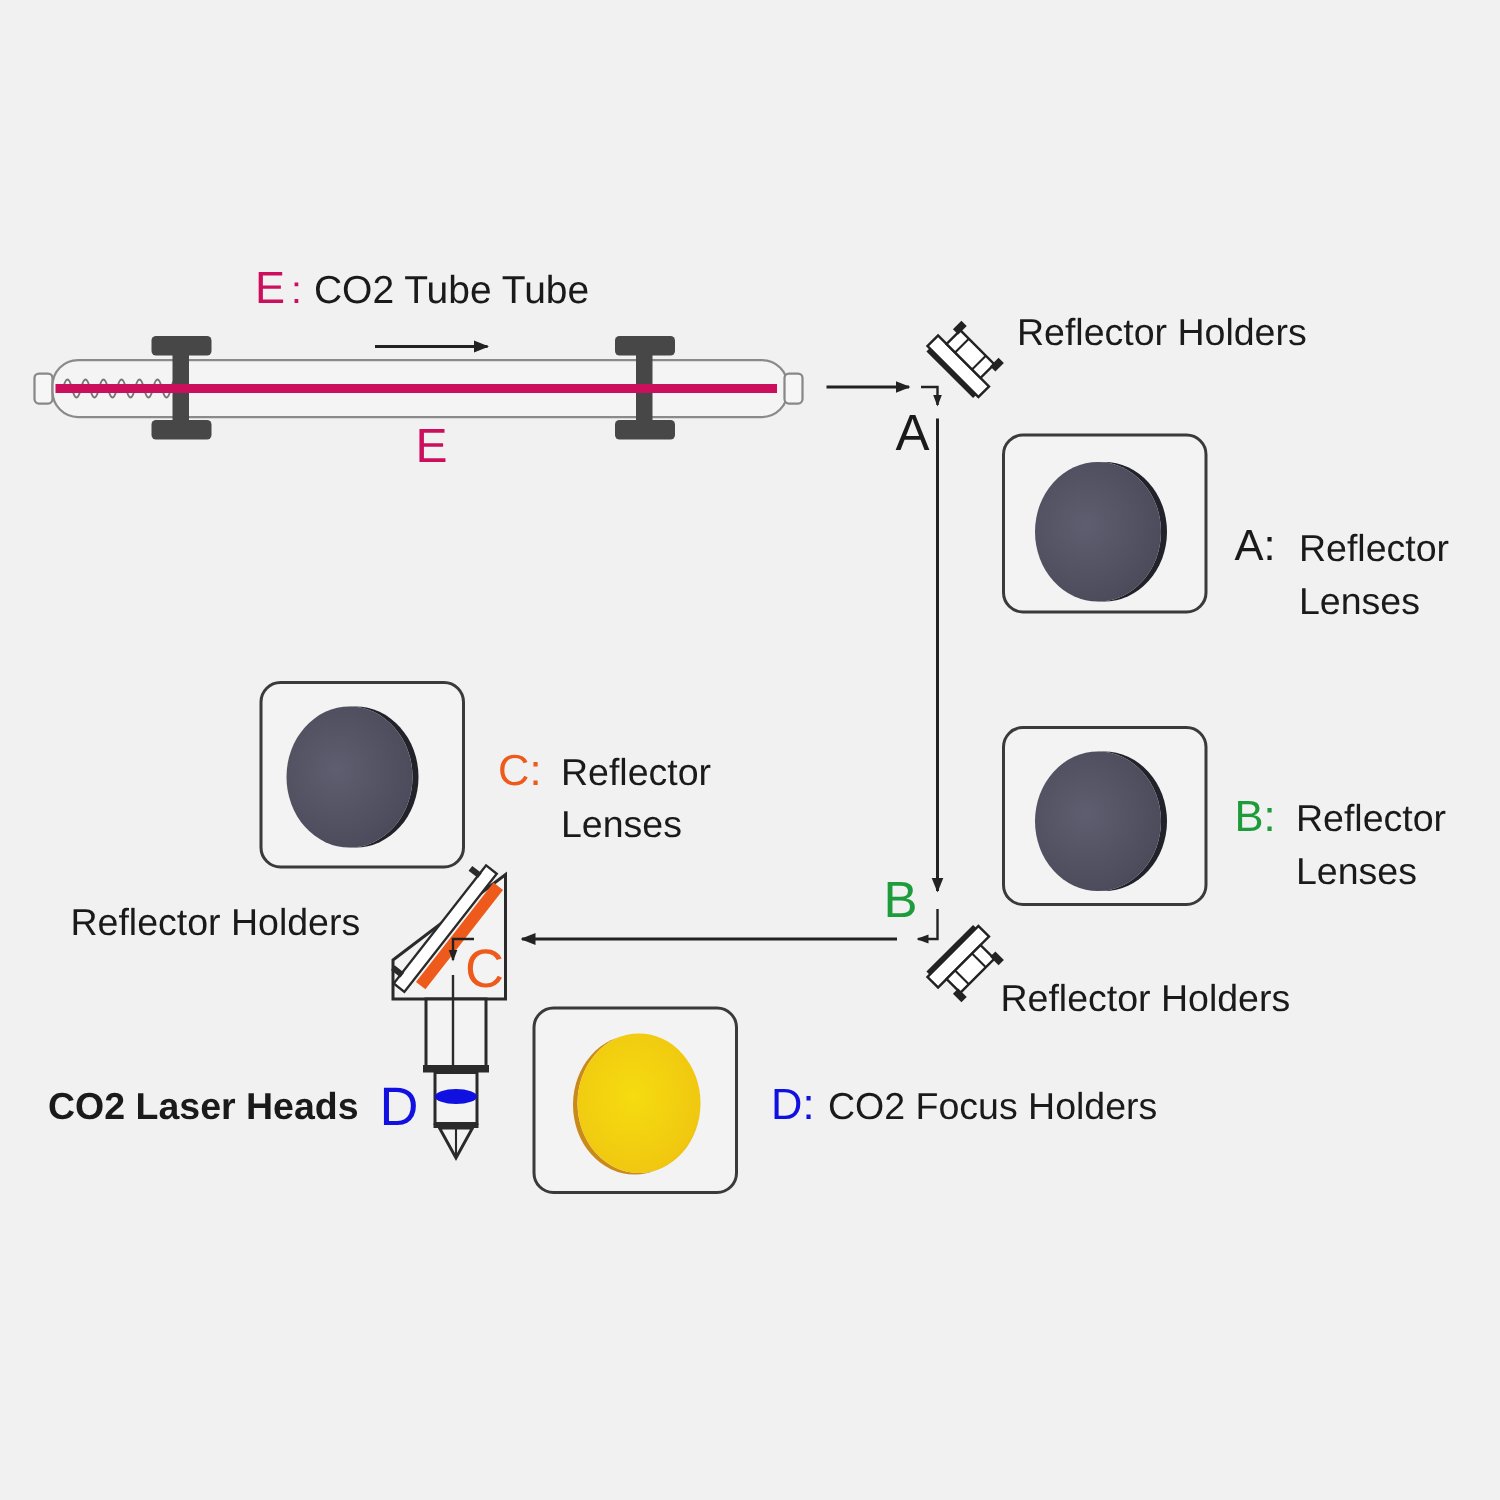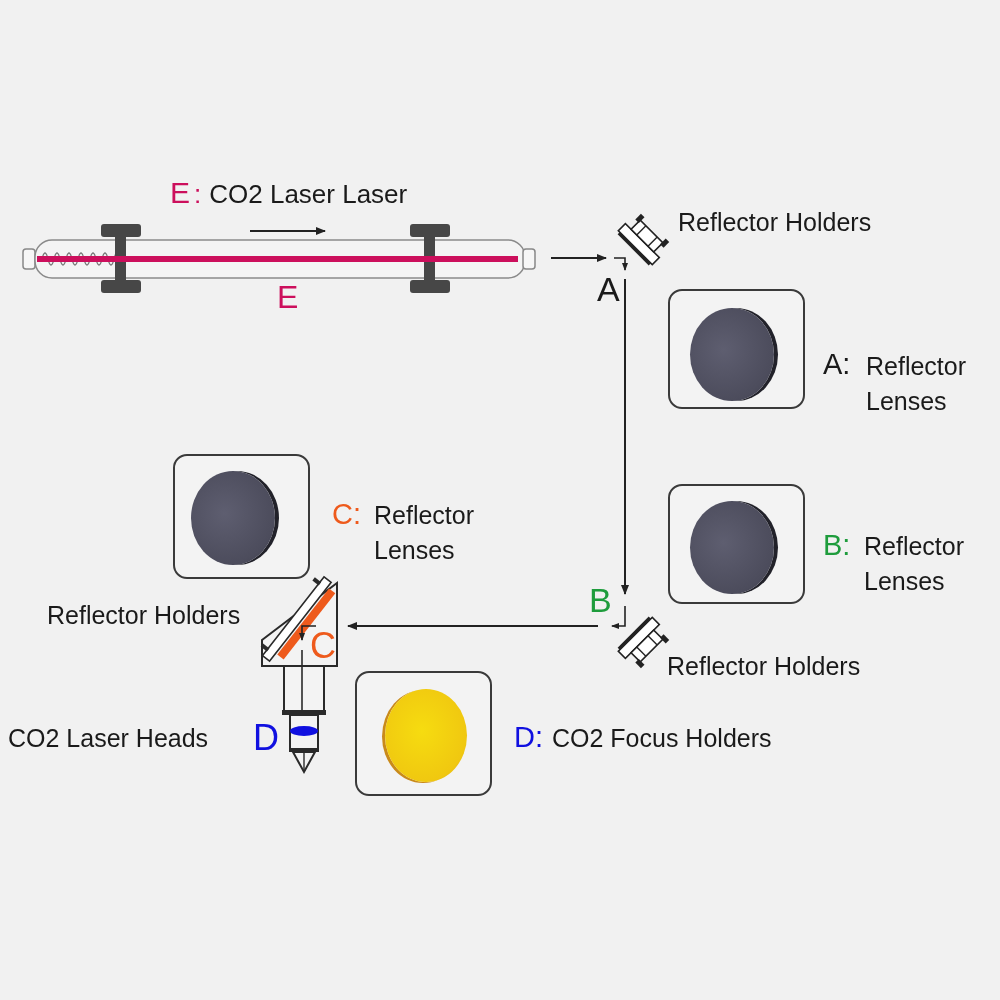--- a/index.html
+++ b/index.html
@@ -89,21 +89,21 @@
     <rect x="282" y="710" width="44" height="5" fill="#2a2a2a"></rect>
     <rect x="290" y="715" width="28" height="34" fill="#f3f3f3" stroke="#2a2a2a" stroke-width="2"></rect>
     <ellipse cx="304" cy="731" rx="14" ry="5" fill="#1010e0"></ellipse>
     <rect x="289" y="749" width="30" height="3" fill="#2a2a2a"></rect>
     <path d="M293,752 L315,752 L304,772 Z" fill="#f3f3f3" stroke="#2a2a2a" stroke-width="2"></path>
     <line x1="304" y1="752" x2="304" y2="770" stroke="#2a2a2a" stroke-width="1.4"></line>
   </g>
 </svg>
 
 <div class="lbl" style="left:170px;top:178px;font-size:26px;">
-  <span style="color:#cc0f5c;font-size:30px;">E</span><span style="color:#cc0f5c;margin:0 8px 0 4px;">:</span><span>CO2 Laser Laser</span>
+  <span style="color:#cc0f5c;font-size:30px;">E</span><span style="color:#cc0f5c;margin:0 8px 0 4px;">:</span><span>CO2 Tube Tube</span>
 </div>
 <div class="letter" style="left:277px;top:281px;color:#cc0f5c;font-size:32px;">E</div>
 
 <div class="lbl" style="left:678px;top:210px;">Reflector Holders</div>
 <div class="letter" style="left:597px;top:272px;">A</div>
 
 <div class="card" style="left:668px;top:289px;width:137px;">
   <div class="lens grey" style="left:20px;top:17px;width:84px;height:93px;"></div>
 </div>
 <div class="lbl" style="left:823px;top:350px;font-size:29px;">A:</div>
@@ -123,20 +123,20 @@
 <div class="card" style="left:173px;top:454px;width:137px;height:125px;">
   <div class="lens grey" style="left:16px;top:15px;width:84px;height:94px;"></div>
 </div>
 <div class="lbl" style="left:332px;top:500px;font-size:29px;color:#ee5a1c;">C:</div>
 <div class="lbl" style="left:374px;top:503px;">Reflector</div>
 <div class="lbl" style="left:374px;top:538px;">Lenses</div>
 
 <div class="lbl" style="left:47px;top:603px;">Reflector Holders</div>
 <div class="letter" style="left:310px;top:628px;color:#ee5a1c;font-size:36px;">C</div>
 
-<div class="lbl" style="left:8px;top:726px;">CO2 Laser Heads</div>
+<div class="lbl" style="left:32px;top:726px;font-weight:bold;">CO2 Laser Heads</div>
 <div class="letter" style="left:253px;top:720px;color:#1010e0;font-size:36px;">D</div>
 
 <div class="card" style="left:355px;top:671px;width:137px;height:125px;">
   <div class="lens gold" style="left:28px;top:16px;width:82px;height:93px;"></div>
 </div>
 <div class="lbl" style="left:514px;top:723px;font-size:29px;color:#1010e0;">D:</div>
 <div class="lbl" style="left:552px;top:726px;">CO2 Focus Holders</div>
 
 </body></html>

